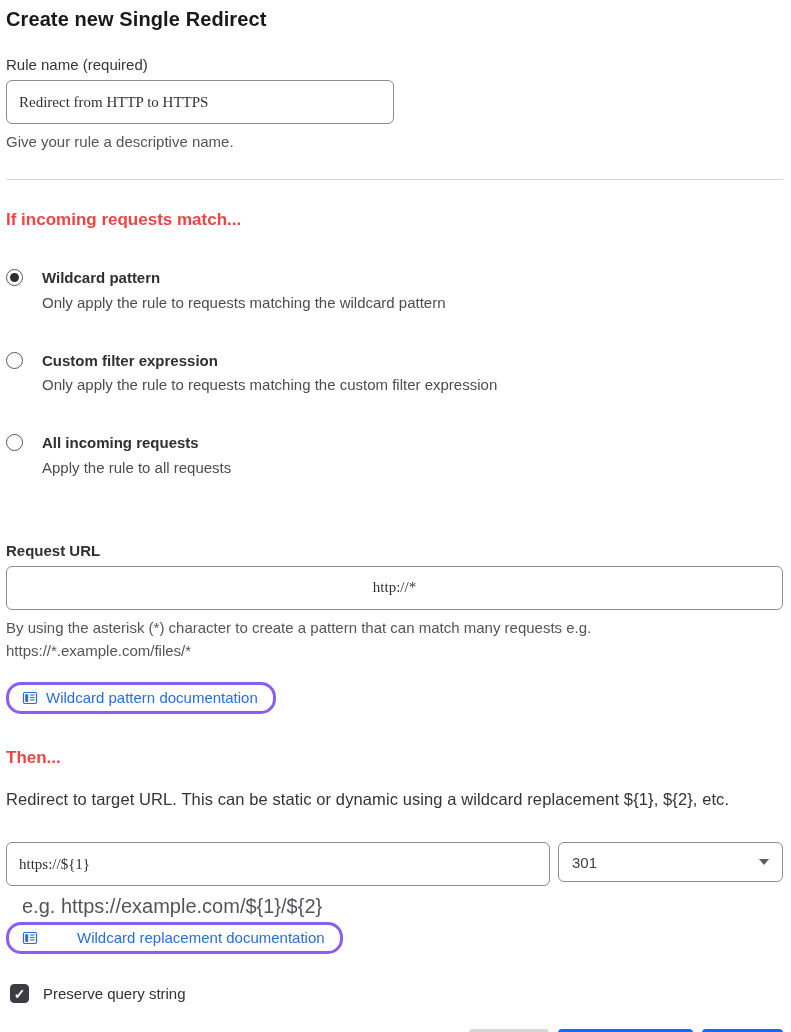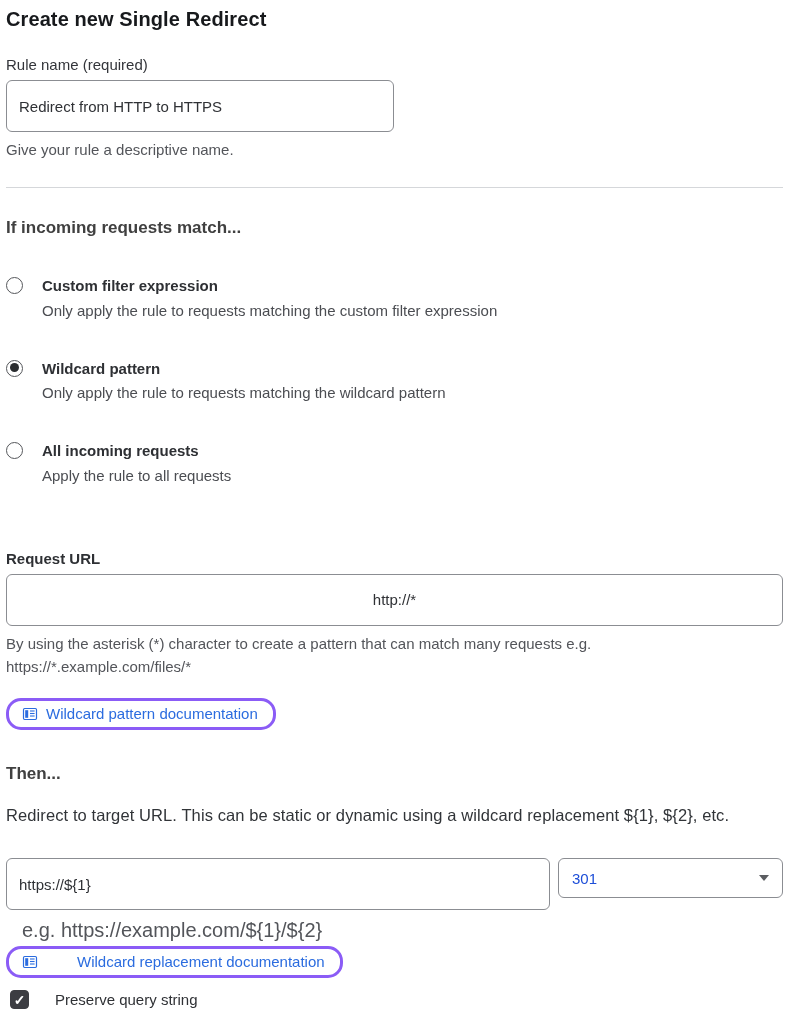--- a/index.html
+++ b/index.html
@@ -24,25 +24,25 @@
     font-size: 15px;
     color: #33353a;
   }
   .field-label.strong { font-weight: 600; color: #2e3034; }
 
   .rule-label { margin-top: 25px; }
 
   .text-input {
     display: block;
     margin-top: 7px;
-    height: 52px;
+    height: 44px;
     border: 1px solid #8b8d92;
     border-radius: 6px;
     padding: 16px 12px;
-    font-family: Liberation Sans, sans-serif;
+    font-family: Liberation Serif, serif;
     font-size: 15px;
     color: #2f3135;
     background: #fff;
     outline: none;
   }
   .rule-input { width: 388px; }
   .full-input { width: 777px; text-align: center; }
 
   .help-text {
     margin-top: 6px;
@@ -54,21 +54,21 @@
 
   hr.section-divider {
     border: none;
     border-top: 1px solid #d5d7da;
     margin-top: 26px;
   }
 
   h2.section-heading {
     font-size: 17px;
     font-weight: 700;
-    color: #404040;
+    color: #ef4444;
     margin-top: 30px;
   }
   h2.then-heading { margin-top: 34px; }
 
   .radio-option {
     display: flex;
     align-items: flex-start;
     margin-top: 38px;
     cursor: pointer;
   }
@@ -141,39 +141,38 @@
   .select-box {
     display: flex;
     align-items: center;
     justify-content: space-between;
     margin-top: 7px;
     height: 40px;
     border: 1px solid #8b8d92;
     border-radius: 6px;
     padding: 0 13px;
     font-size: 15px;
-    color: #1d4ed8;
+    color: #404040;
     cursor: pointer;
     background: #fff;
   }
   .select-caret {
     width: 0; height: 0;
     border-left: 5px solid transparent;
     border-right: 5px solid transparent;
     border-top: 6px solid #5b5d61;
   }
 
   .doc-button-2 { margin-top: 0; gap: 39px; }
 
   .checkbox-row {
     display: flex;
     align-items: center;
-    margin-top: 12px;
-    cursor: pointer;
-    gap: 12px;
+    margin-top: 30px;
+    cursor: pointer;
   }
   .checkbox-box {
     flex: 0 0 auto;
     width: 19px;
     height: 19px;
     margin-left: 4px;
     border-radius: 4px;
     border: 1px solid #3c3d42;
     position: relative;
   }
@@ -222,32 +221,32 @@
 
   <label class="field-label rule-label">Rule name (required)</label>
   <input type="text" class="text-input rule-input" value="Redirect from HTTP to HTTPS" style="">
   <div class="help-text">Give your rule a descriptive name.</div>
 
   <hr class="section-divider">
 
   <h2 class="section-heading">If incoming requests match...</h2>
 
   <div class="radio-option">
+    <span class="radio-circle" data-checked="true"></span>
+    <div class="radio-text">
+      <div class="radio-label">Wildcard pattern</div>
+      <div class="radio-desc">Only apply the rule to requests matching the wildcard pattern</div>
+    </div>
+  </div>
+
+  <div class="radio-option">
     <span class="radio-circle" data-checked="false"></span>
     <div class="radio-text">
       <div class="radio-label">Custom filter expression</div>
       <div class="radio-desc">Only apply the rule to requests matching the custom filter expression</div>
-    </div>
-  </div>
-
-  <div class="radio-option">
-    <span class="radio-circle" data-checked="true"></span>
-    <div class="radio-text">
-      <div class="radio-label">Wildcard pattern</div>
-      <div class="radio-desc">Only apply the rule to requests matching the wildcard pattern</div>
     </div>
   </div>
 
   <div class="radio-option">
     <span class="radio-circle" data-checked="false"></span>
     <div class="radio-text">
       <div class="radio-label">All incoming requests</div>
       <div class="radio-desc">Apply the rule to all requests</div>
     </div>
   </div>

